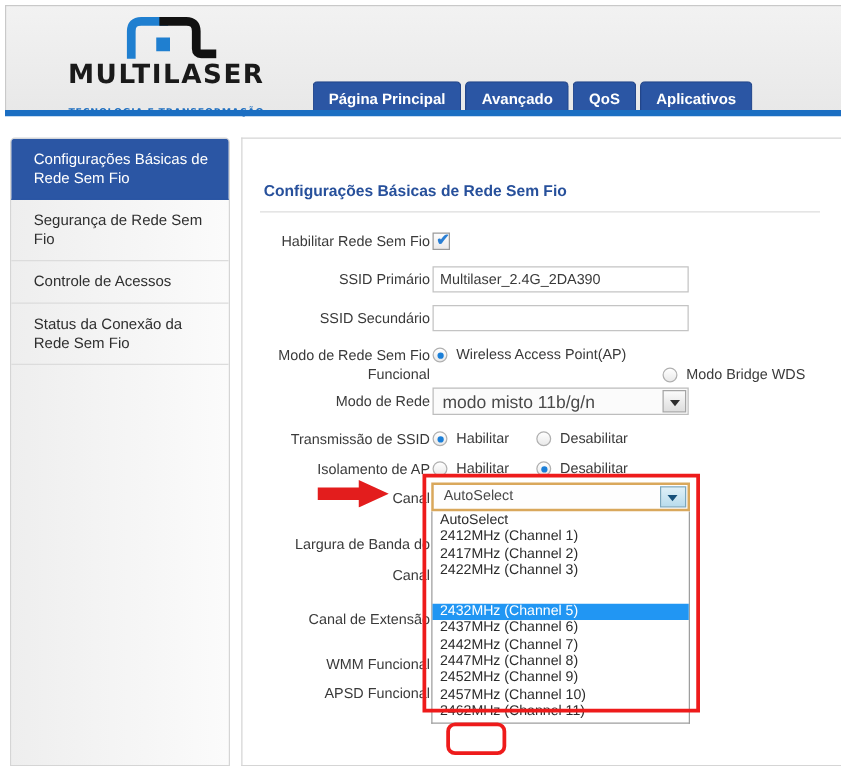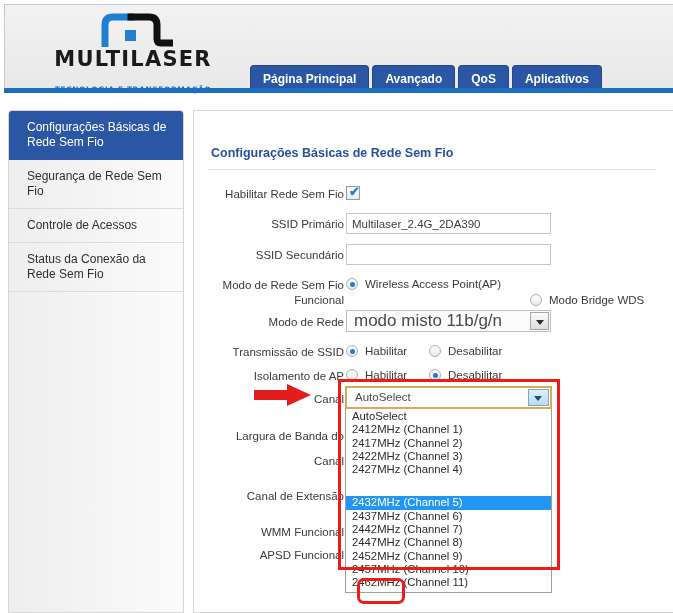--- a/index.html
+++ b/index.html
@@ -226,21 +226,21 @@
     border: 1px solid #bdbdbd;
     background: #fbfbfb;
     box-sizing: border-box;
     position: relative;
     cursor: pointer;
   }
   .selbox .sv {
     position: absolute;
     left: 7px; top: 0;
     line-height: 20px;
-    font-size: 17px;
+    font-size: 14px;
     color: #4a4a4a;
     white-space: nowrap;
   }
   .selbox .arrowbtn {
     position: absolute;
     right: 1px; top: 1px;
     width: 19px; height: 18px;
     background: linear-gradient(#fbfbfb, #dedede);
     border: 1px solid #a5a5a5;
     box-sizing: border-box;
@@ -480,21 +480,20 @@
   <div id="combo-wrap">
     <div id="combo-closed">
       <span class="cv">AutoSelect</span>
       <span class="cbtn"></span>
     </div>
     <div id="combo-list">
       <div class="opt">AutoSelect</div>
       <div class="opt">2412MHz (Channel 1)</div>
       <div class="opt">2417MHz (Channel 2)</div>
       <div class="opt">2422MHz (Channel 3)</div>
-      <div class="opt">2427MHz (Channel 4)</div>
       <div class="opt sel">2432MHz (Channel 5)</div>
       <div class="opt">2437MHz (Channel 6)</div>
       <div class="opt">2442MHz (Channel 7)</div>
       <div class="opt">2447MHz (Channel 8)</div>
       <div class="opt">2452MHz (Channel 9)</div>
       <div class="opt">2457MHz (Channel 10)</div>
       <div class="opt">2462MHz (Channel 11)</div>
     </div>
   </div>
 

